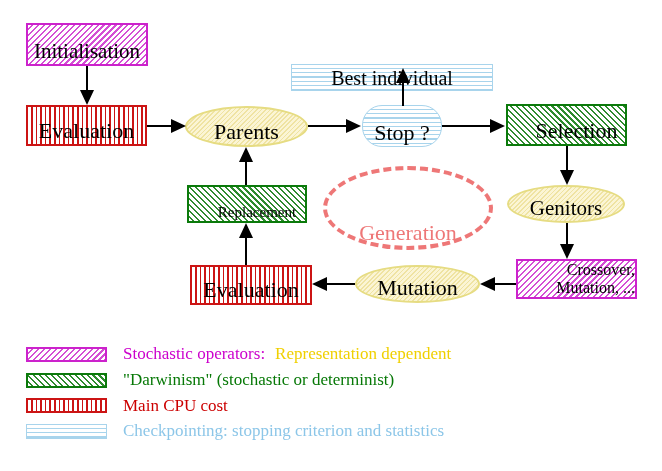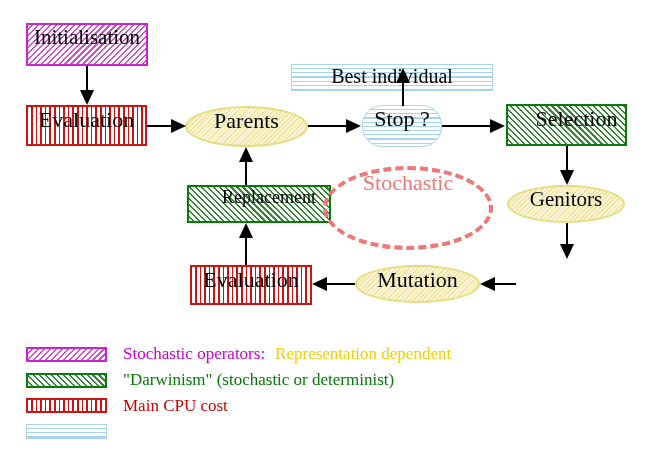--- a/index.html
+++ b/index.html
@@ -1,20 +1,20 @@
 <!DOCTYPE html>
 <html style="--magenta: #cc22cc; --magenta-text: #cc00cc; --green: #0b7a0b; --green-text: #067806; --red: #cc1414; --red-text: #cc0000; --cyan: #a8d4ec; --cyan-text: #8cc6e8; --yellow-border: #e6dc82; --yellow-fill: #fbf5d5; --yellow-hatch: #efe3a2; --yellow-text: #f0d000; --salmon: #ee7777;"><head>
 <meta charset="utf-8">
 <style>
   html,body{margin:0;padding:0;background:#ffffff;}
   .canvas{
     position:relative;width:662px;height:471px;background:#fff;overflow:hidden;
     font-family:"Liberation Serif","DejaVu Serif",serif;color:#000;
   }
-  .node{position:absolute;display:flex;align-items:flex-start;justify-content:center;
+  .node{position:absolute;display:flex;align-items:flex-end;justify-content:center;
         text-align:center;box-sizing:border-box;}
   .node span{position:relative;z-index:2;}
 
   
   .hatch-magenta{border:2px solid var(--magenta);
     background:repeating-linear-gradient(135deg,#ffffff 0 2.6px,#d44fd4 2.6px 4.2px);}
   .hatch-green{border:2px solid var(--green);
     background:repeating-linear-gradient(45deg,#ffffff 0 2.6px,#2e8b2e 2.6px 4.2px);padding-left:20px;}
   .stripes-red{border:2px solid var(--red);
     background:repeating-linear-gradient(90deg,#ffffff 0 3px,var(--red) 3px 4.6px);}
@@ -23,21 +23,21 @@
   .ellipse-yellow{border:2px solid var(--yellow-border);border-radius:50%;
     background:repeating-linear-gradient(135deg,var(--yellow-fill) 0 2px,var(--yellow-hatch) 2px 3.2px);}
 
   
   #n-init{left:26px;top:23px;width:122px;height:43px;font-size:21px;}
   #n-eval-top{left:26px;top:105px;width:121px;height:41px;font-size:22px;}
   #n-parents{left:185px;top:106px;width:123px;height:41px;font-size:22px;}
   #n-best{left:291px;top:40px;width:202px;height:27px;font-size:20px;margin-top:24px;}
   #n-stop{left:362px;top:105px;width:80px;height:42px;font-size:22px;border-radius:20px;}
   #n-selection{left:506px;top:104px;width:121px;height:42px;font-size:22px;}
-  #n-replacement{left:187px;top:185px;width:144px;height:38px;font-size:18px;}
+  #n-replacement{left:187px;top:185px;width:120px;height:38px;font-size:15px;}
   #n-generation{left:323px;top:166px;width:170px;height:84px;border:4px dashed var(--salmon);
                 border-radius:50%;font-size:22px;color:var(--salmon);}
   #n-genitors{left:507px;top:185px;width:118px;height:38px;font-size:21px;}
   #n-crossover{left:516px;top:259px;width:121px;height:40px;font-size:16px;line-height:18px;
                flex-direction:column;}
   #n-eval-bot{left:190px;top:265px;width:122px;height:40px;font-size:22px;}
   #n-offspring{left:355px;top:265px;width:125px;height:38px;font-size:22px;}
 
   
   .aline{position:absolute;background:#000;}
@@ -75,24 +75,28 @@
   <div class="node stripes-cyan" id="n-stop">
     <span>Stop ?</span>
   </div>
   <div class="node hatch-green" id="n-selection">
     <span>Selection</span>
   </div>
   <div class="node hatch-green" id="n-replacement">
     <span>Replacement</span>
   </div>
   <div class="node" id="n-generation">
-    <span>Stochastic</span>
+    <span>Generation</span>
   </div>
   <div class="node ellipse-yellow" id="n-genitors">
     <span>Genitors</span>
+  </div>
+  <div class="node hatch-magenta" id="n-crossover">
+    <span>Crossover,</span>
+    <span>Mutation, ...</span>
   </div>
   <div class="node stripes-red" id="n-eval-bot">
     <span>Evaluation</span>
   </div>
   <div class="node ellipse-yellow" id="n-offspring">
     <span>Mutation</span>
   </div>
 
   <div>
     <div class="aline" style="left:86px;top:66px;width:2px;height:25px;"></div>
@@ -144,14 +148,15 @@
     <span class="c-magenta">Stochastic operators:</span><span class="c-yellow">Representation dependent</span>
   </div>
 
   <div class="swatch hatch-green" id="sw-2"></div>
   <div class="ltext c-green" id="lt-2">"Darwinism" (stochastic or determinist)</div>
 
   <div class="swatch stripes-red" id="sw-3"></div>
   <div class="ltext c-red" id="lt-3">Main CPU cost</div>
 
   <div class="swatch stripes-cyan" id="sw-4"></div>
+  <div class="ltext c-cyan" id="lt-4">Checkpointing: stopping criterion and statistics</div>
 
 </div>
 
 </body></html>

